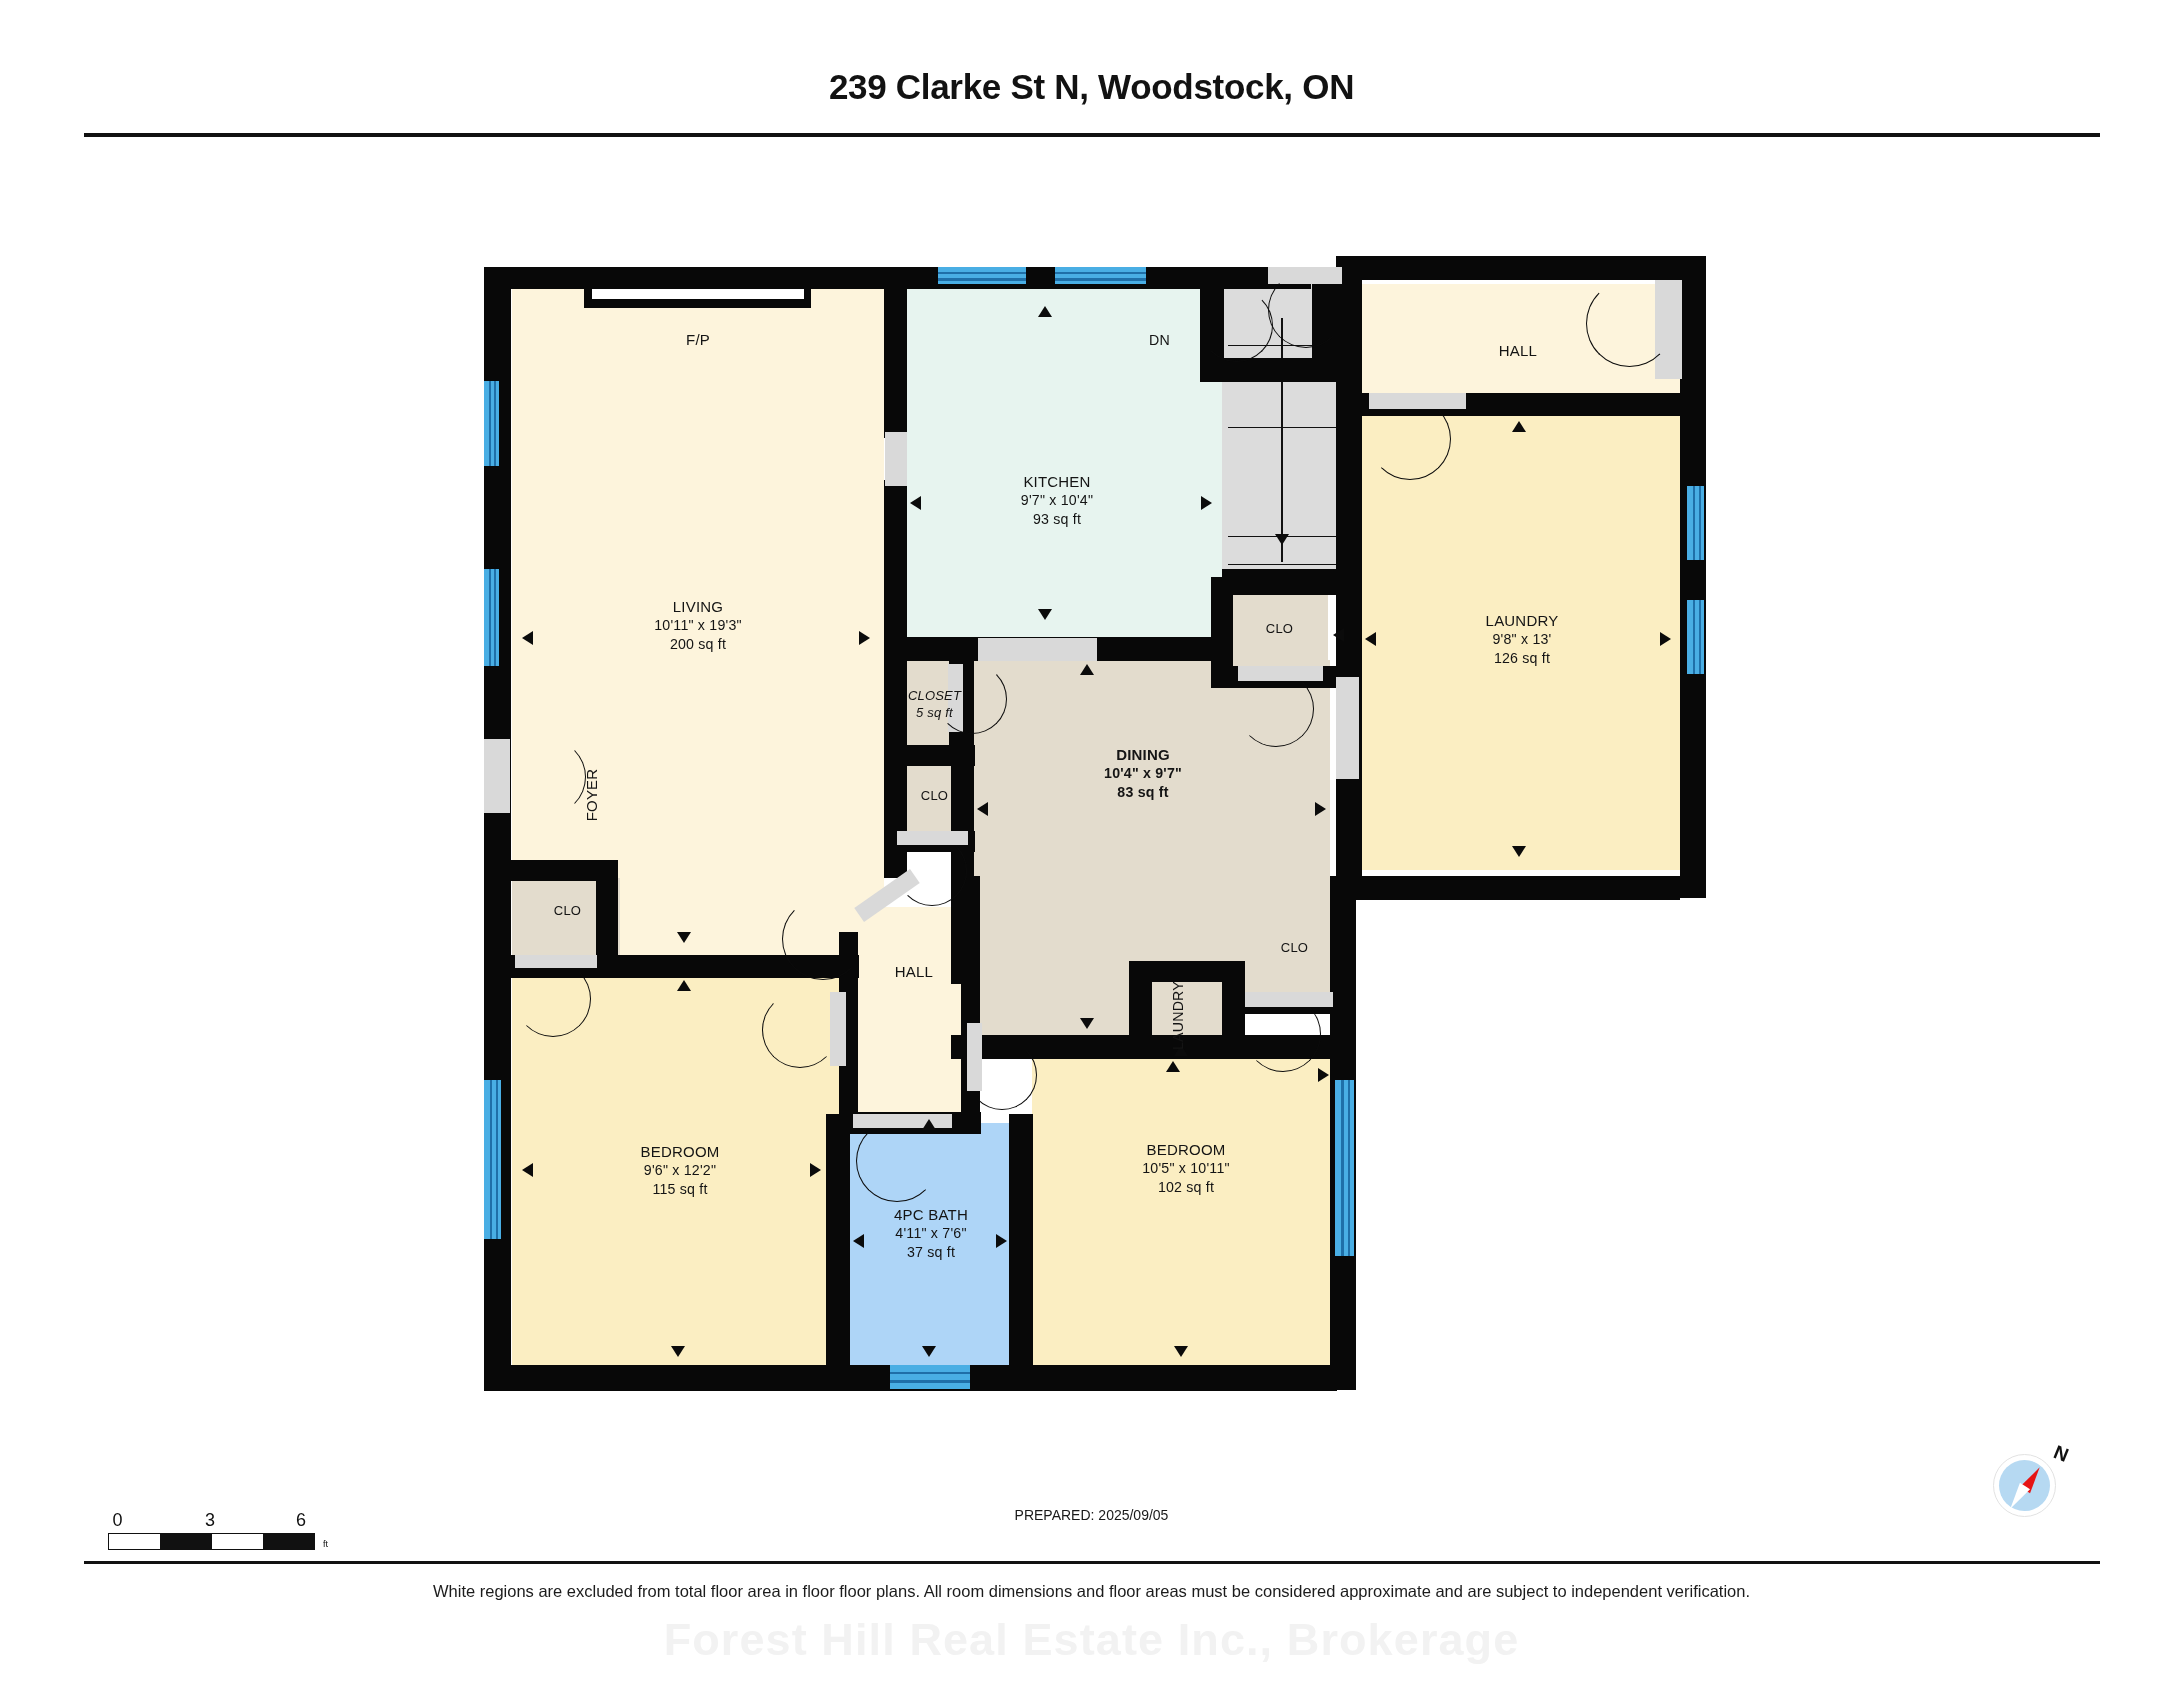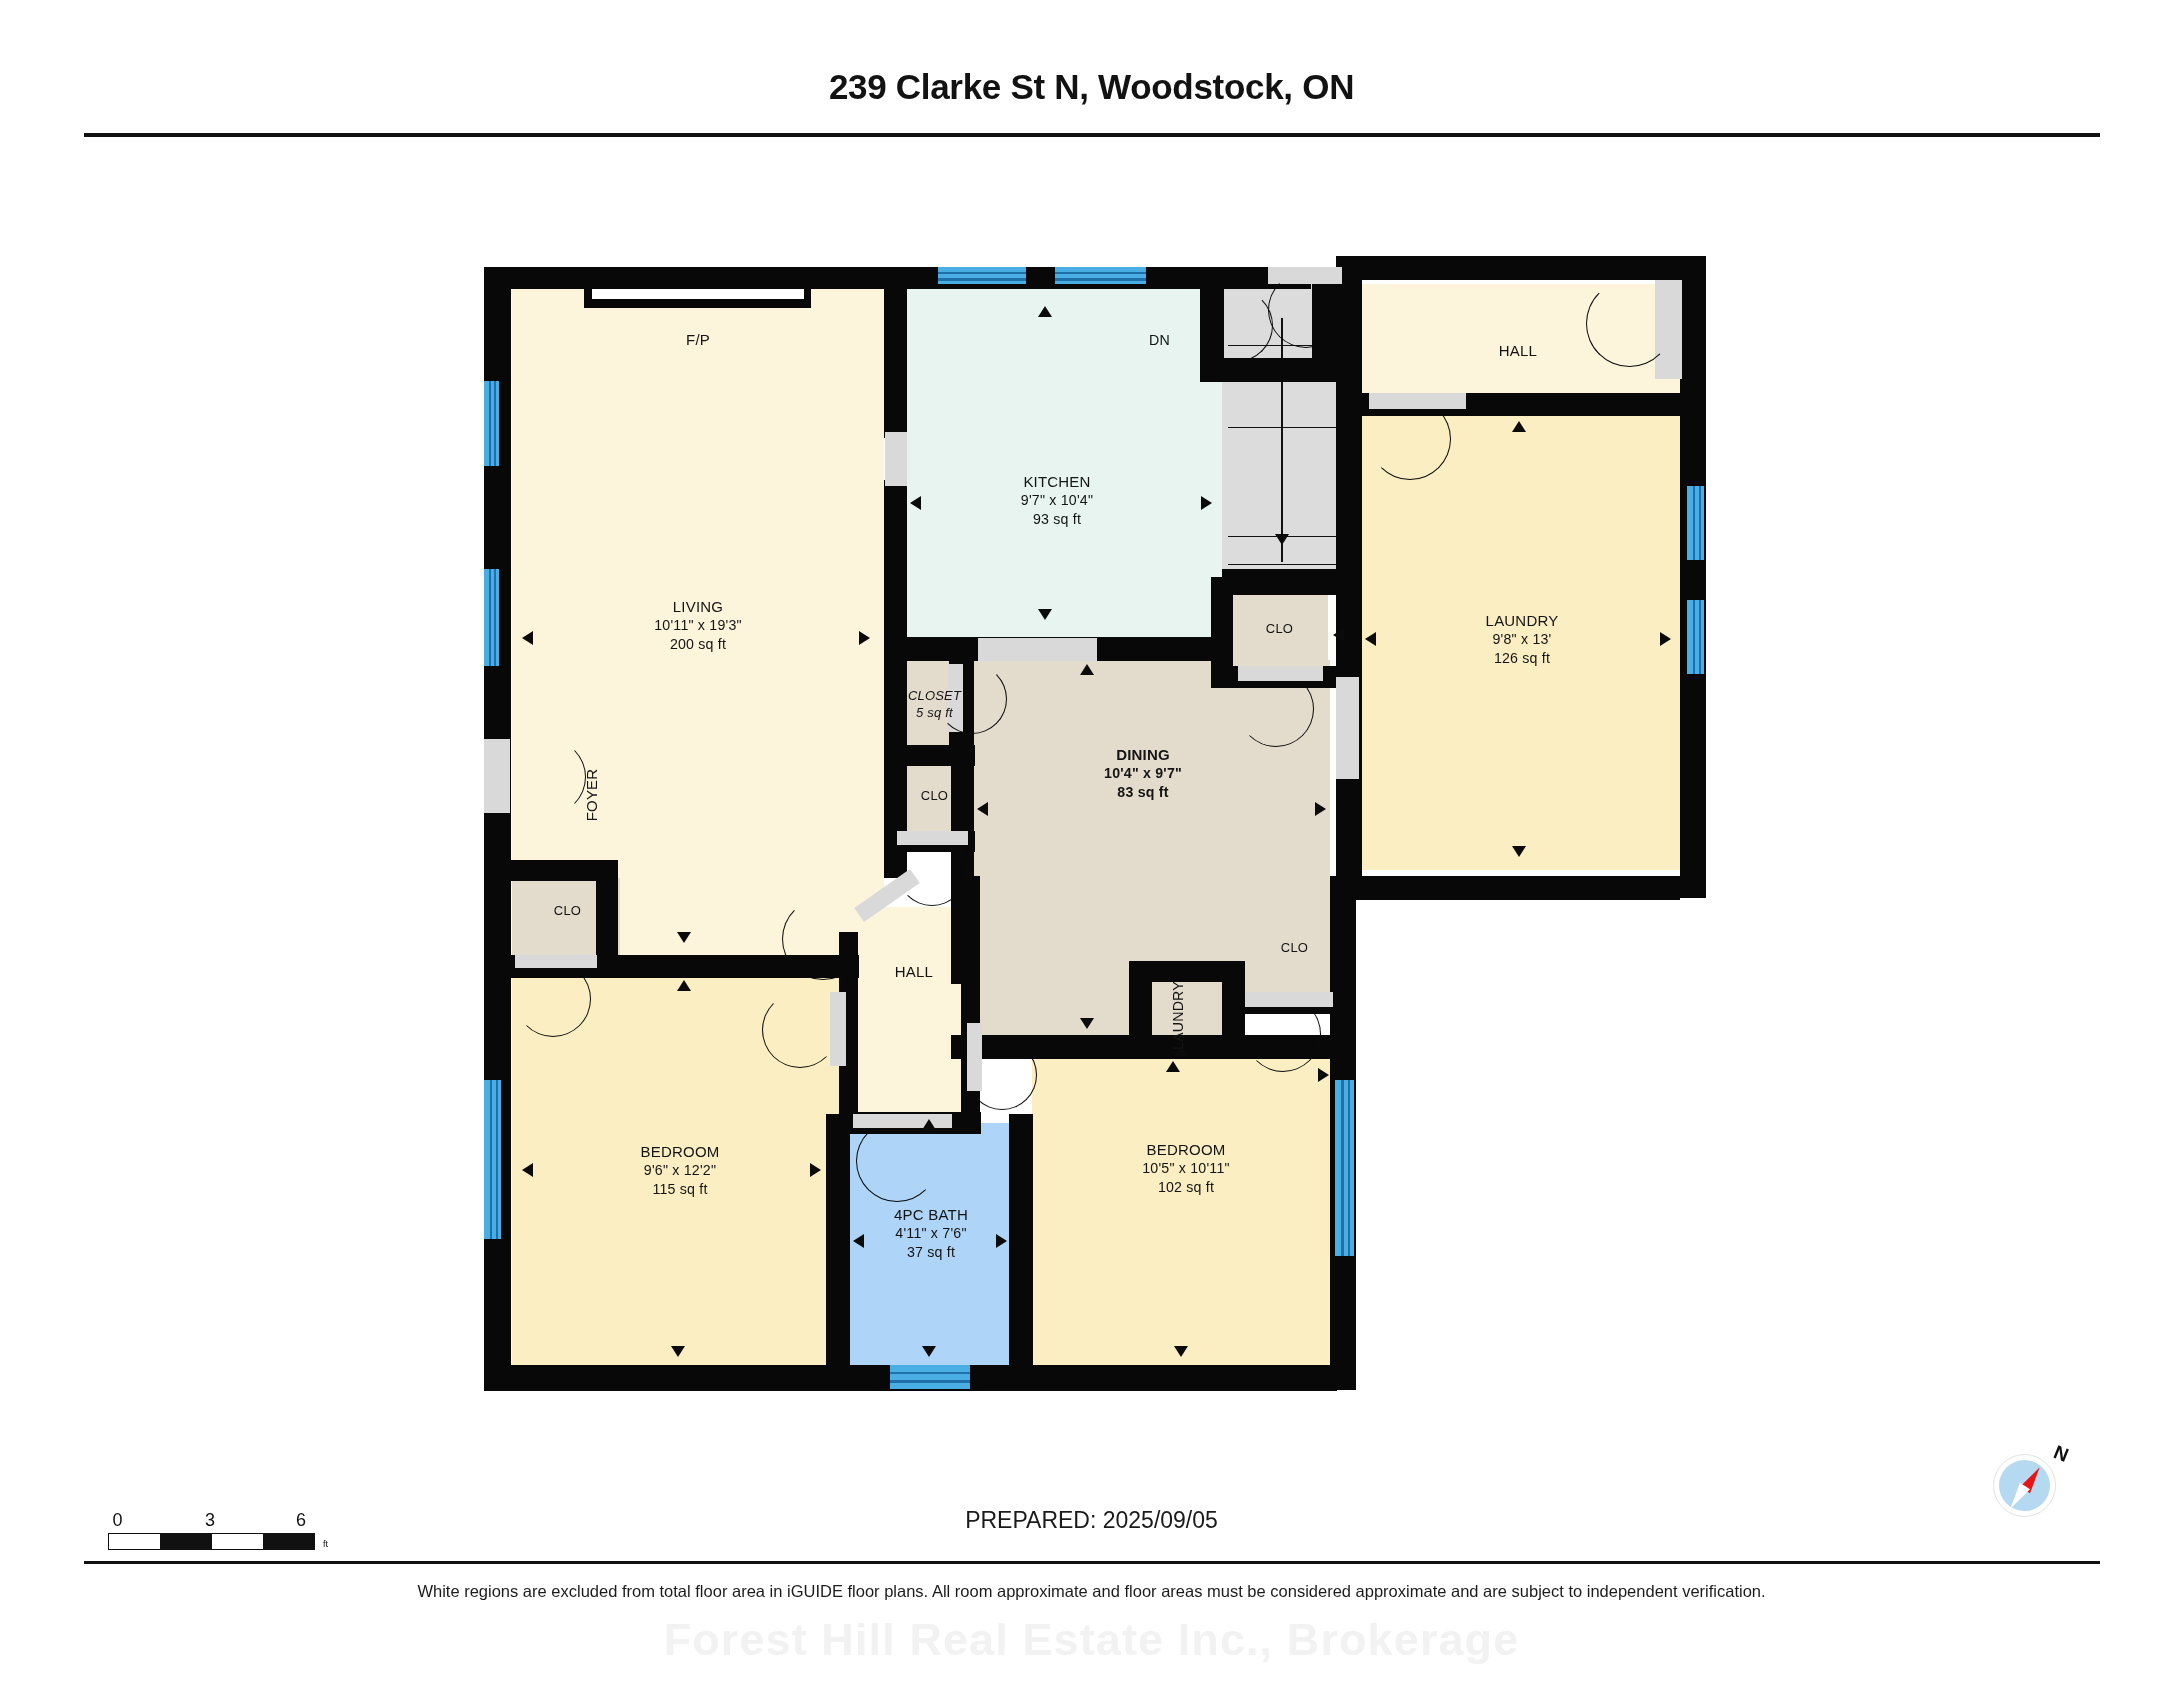--- a/index.html
+++ b/index.html
@@ -58,21 +58,21 @@
 
   .tread{position:absolute;background:#dcdcdc;border-bottom:1.7px solid #111;}
 
   
   #scalebar{position:absolute;left:108px;top:1510px;}
   #scalebar .nums{position:relative;width:205px;height:23px;font-size:18px;}
   #scalebar .nums span{position:absolute;top:0;}
   #scalebar .bar{position:relative;width:205px;height:15px;border:1.1px solid #111;display:flex;}
   #scalebar .bar i{display:block;height:100%;width:25%;}
   #scalebar .bar i:nth-child(2),#scalebar .bar i:nth-child(4){background:#111;}
-  #prepared{position:absolute;left:0;top:1507px;width:2183px;text-align:center;font-size:23px;color:#1a1a1a;}
+  #prepared{position:absolute;left:0;top:1507px;width:2183px;text-align:center;font-size:14px;color:#1a1a1a;}
   #compass{position:absolute;left:1993px;top:1454px;width:61px;height:61px;border-radius:50%;
            background:#ffffff;border:1.7px solid #e2e2e2;}
   #compass .inner{position:absolute;left:5.1px;top:5.1px;width:51px;height:51px;border-radius:50%;background:#b6d9f2;}
   #compass .nred{position:absolute;left:25px;top:8px;width:0;height:0;
       border-left:6.8px solid transparent;border-right:6.8px solid transparent;border-bottom:27px solid #e61414;
       transform:rotate(33deg);transform-origin:50% 100%;}
   #compass .swhite{position:absolute;left:25px;top:31px;width:0;height:0;
       border-left:6.8px solid transparent;border-right:6.8px solid transparent;border-top:27px solid #ffffff;
       transform:rotate(33deg);transform-origin:50% 0%;}
   #compass-n{position:absolute;left:2054px;top:1443px;font-size:19.3px;font-weight:bold;
@@ -393,15 +393,15 @@
 <div id="prepared">PREPARED: 2025/09/05</div>
 
 <div id="compass">
   <div class="inner"></div>
   <div class="nred"></div>
   <div class="swhite"></div>
 </div>
 <div id="compass-n">N</div>
 
 <div id="rule-bot"></div>
-<div id="disclaimer">White regions are excluded from total floor area in iGUIDE floor plans. All room approximate and floor areas must be considered approximate and are subject to independent verification.</div>
+<div id="disclaimer">White regions are excluded from total floor area in floor floor plans. All room dimensions and floor areas must be considered approximate and are subject to independent verification.</div>
 <div id="watermark">Forest Hill Real Estate Inc., Brokerage</div>
 
 
 </body></html>

